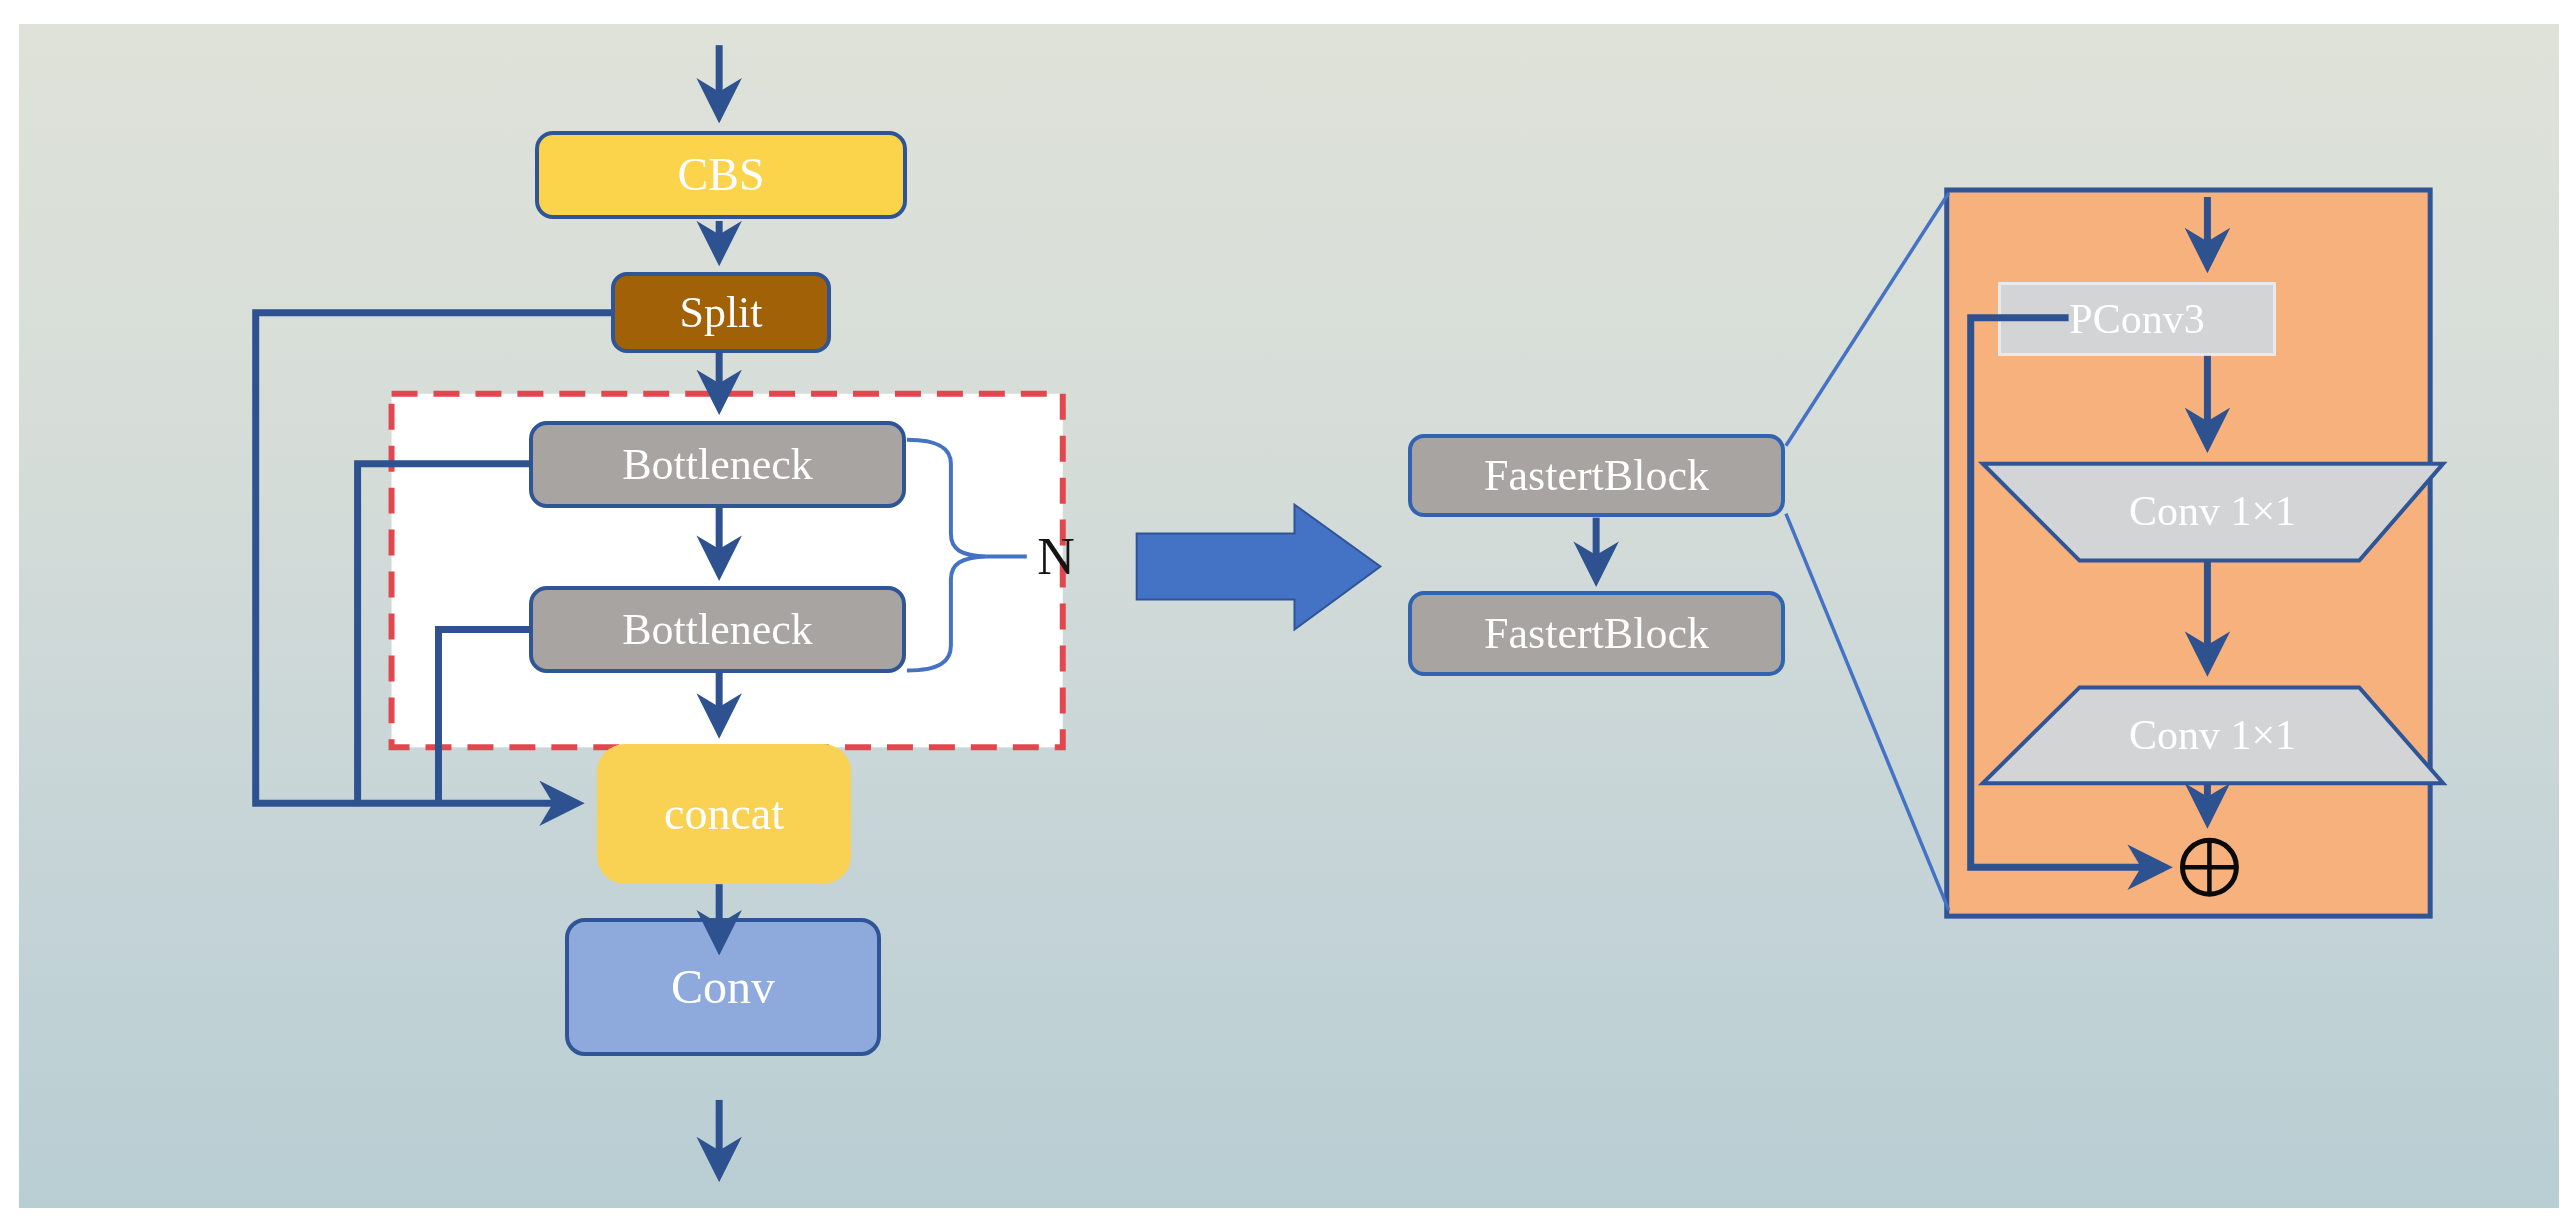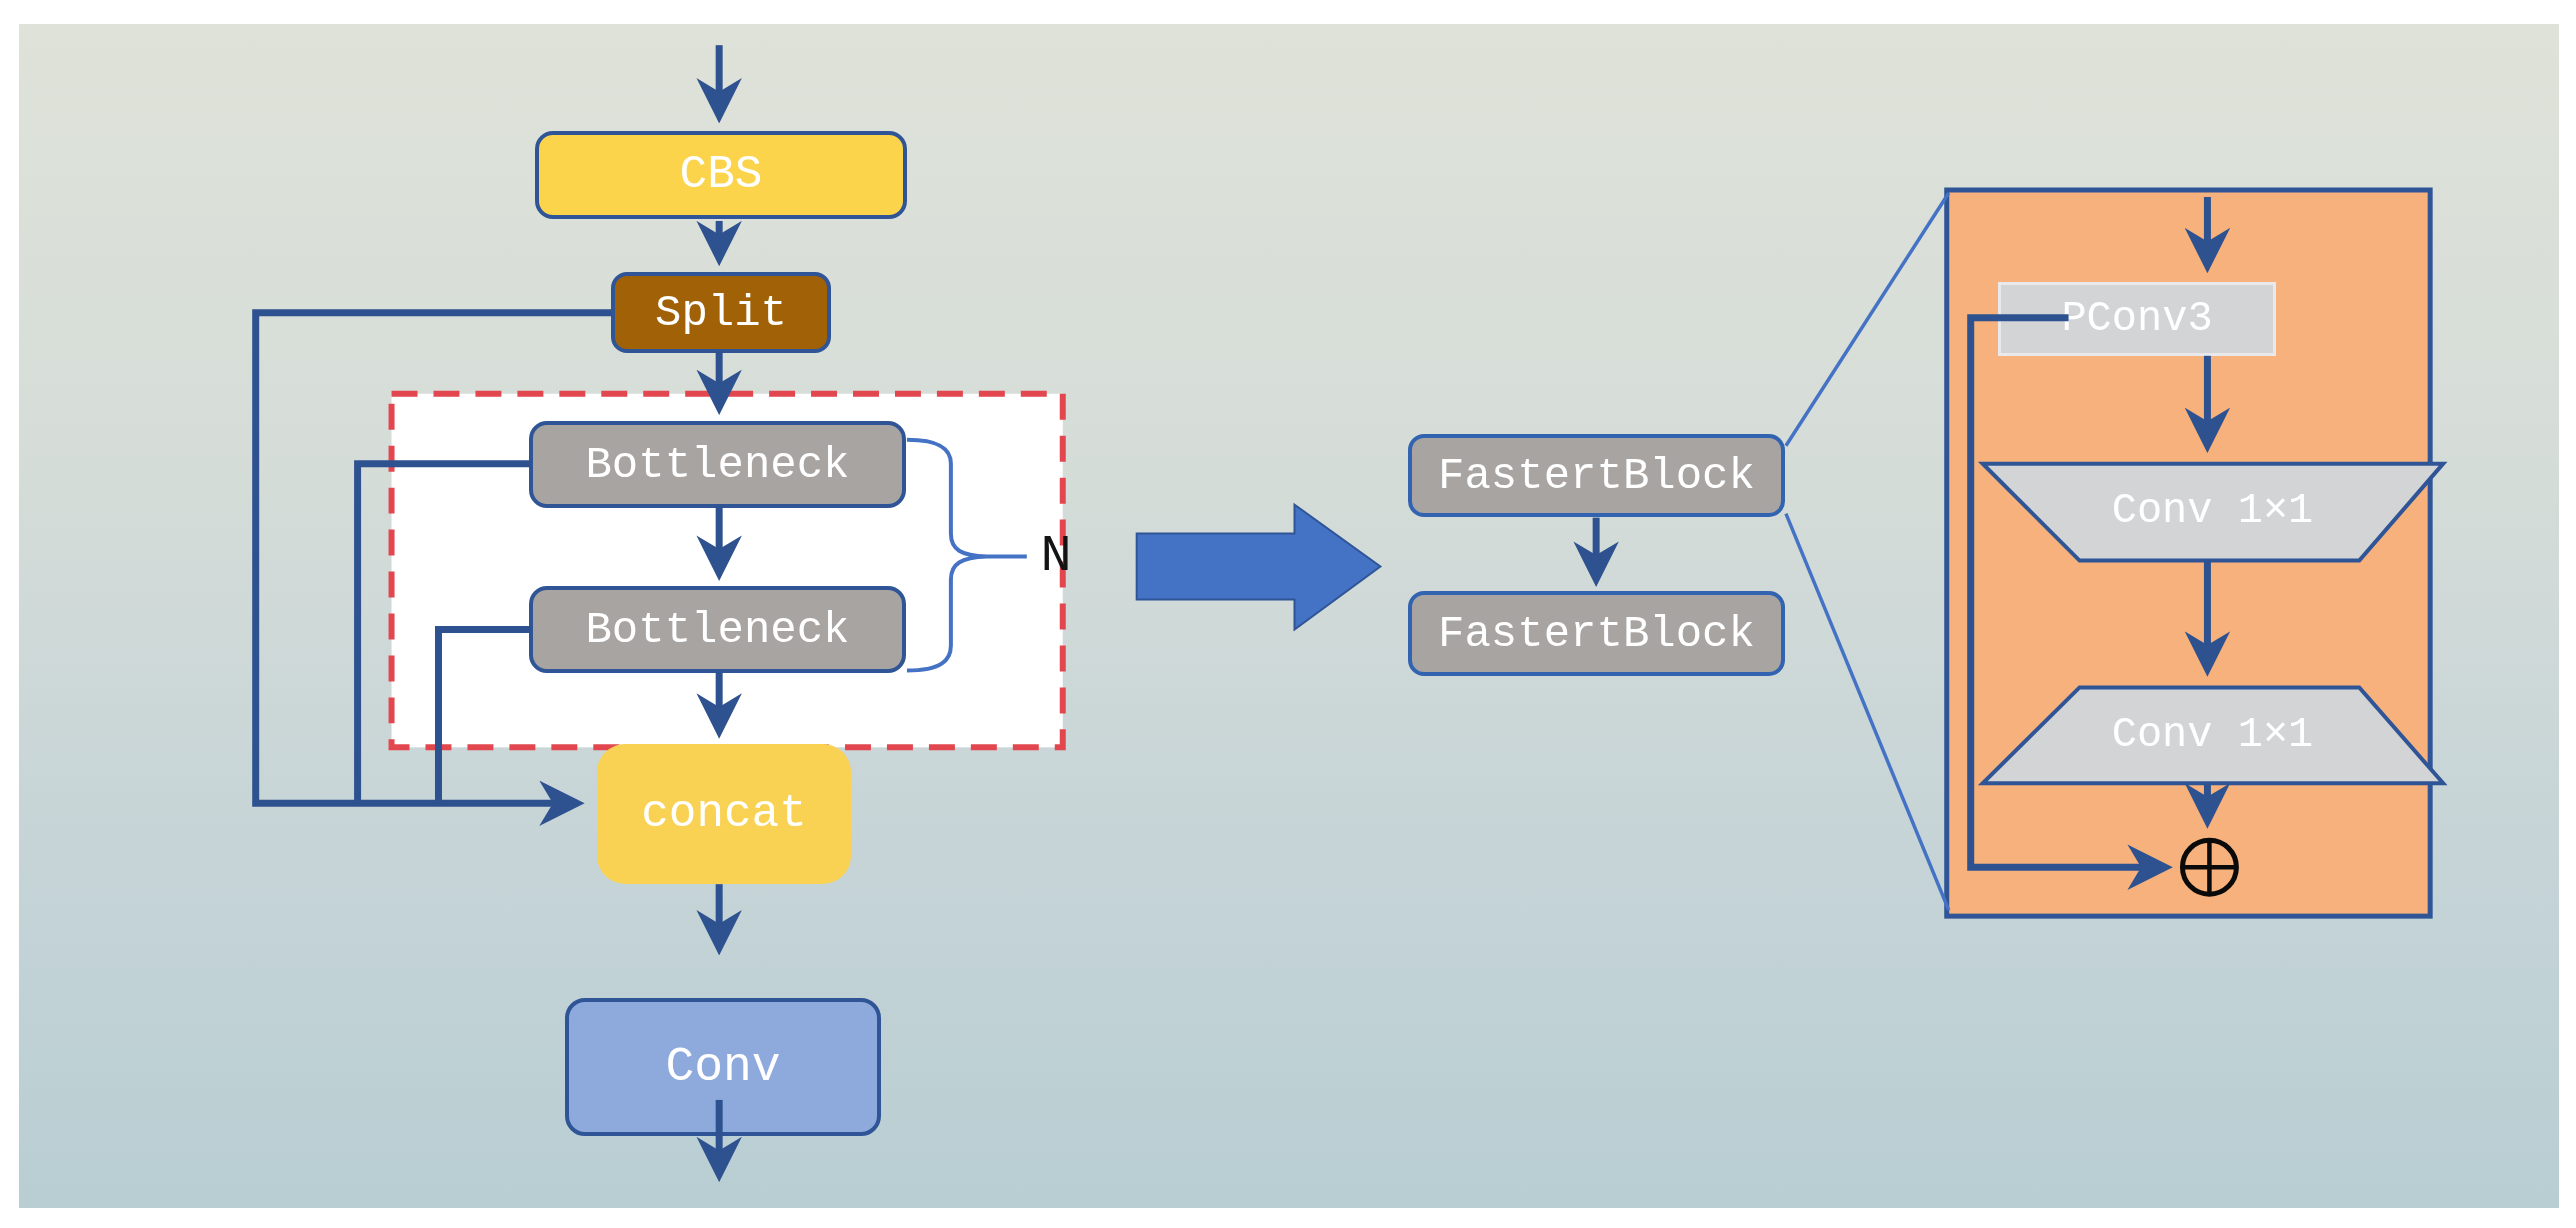--- a/index.html
+++ b/index.html
@@ -1,37 +1,37 @@
 <!DOCTYPE html>
 <html><head>
 <meta charset="utf-8">
 <style>
   html,body{margin:0;padding:0;background:#ffffff;}
   .canvas{
     position:relative;
     width:2576px;height:1229px;
     background:#ffffff;
-    font-family:Liberation Mono, monospace;
+    font-family:Liberation Serif, serif;
     overflow:hidden;
   }
   .frame{
     position:absolute;left:19px;top:24px;width:2540px;height:1184px;
     background:linear-gradient(180deg,#DEE2D9 0%,#D6DDD8 35%,#C6D4D7 70%,#B8CED3 100%);
   }
   svg.layer{position:absolute;left:0;top:0;width:2576px;height:1229px;pointer-events:none;}
   .node{
     position:absolute;display:flex;align-items:center;justify-content:center;
     color:#ffffff;box-sizing:border-box;text-align:center;line-height:1;
   }
   .n-cbs    {left:535px;top:131px;width:372px;height:88px;background:#FBD44C;border:4px solid #2F5597;border-radius:18px;font-size:46px;}
   .n-split  {left:611px;top:272px;width:220px;height:81px;background:#a16207;border:4px solid #2F5597;border-radius:16px;font-size:44px;}
   .n-b1     {left:529px;top:421px;width:377px;height:87px;background:#A7A4A2;border:4px solid #2F5597;border-radius:18px;font-size:44px;}
   .n-b2     {left:529px;top:586px;width:377px;height:87px;background:#A7A4A2;border:4px solid #2F5597;border-radius:18px;font-size:44px;}
   .n-concat {left:597px;top:744px;width:254px;height:140px;background:#F9D253;border:none;border-radius:28px;font-size:46px;}
-  .n-conv   {left:565px;top:998px;width:316px;height:138px;background:#8EA9DB;border:4px solid #2F5597;border-radius:20px;font-size:48px;}
+  .n-conv   {left:565px;top:918px;width:316px;height:138px;background:#8EA9DB;border:4px solid #2F5597;border-radius:20px;font-size:48px;}
   .n-fb1    {left:1408px;top:434px;width:377px;height:83px;background:#A7A4A2;border:4px solid #3263B0;border-radius:16px;font-size:44px;}
   .n-fb2    {left:1408px;top:591px;width:377px;height:85px;background:#A7A4A2;border:4px solid #3263B0;border-radius:16px;font-size:44px;}
   .n-pconv  {left:1998px;top:282px;width:278px;height:74px;background:#D3D4D6;border:3px solid #E9E9EB;font-size:42px;}
   .lbl-trap1{left:1988px;top:479px;width:449px;height:64px;font-size:42px;background:transparent;}
   .lbl-trap2{left:1988px;top:703px;width:449px;height:64px;font-size:42px;background:transparent;}
   .lbl-n    {left:1021px;top:527px;width:70px;height:60px;color:#141414;font-size:52px;background:transparent;}
 </style>
 </head>
 <body>
 

